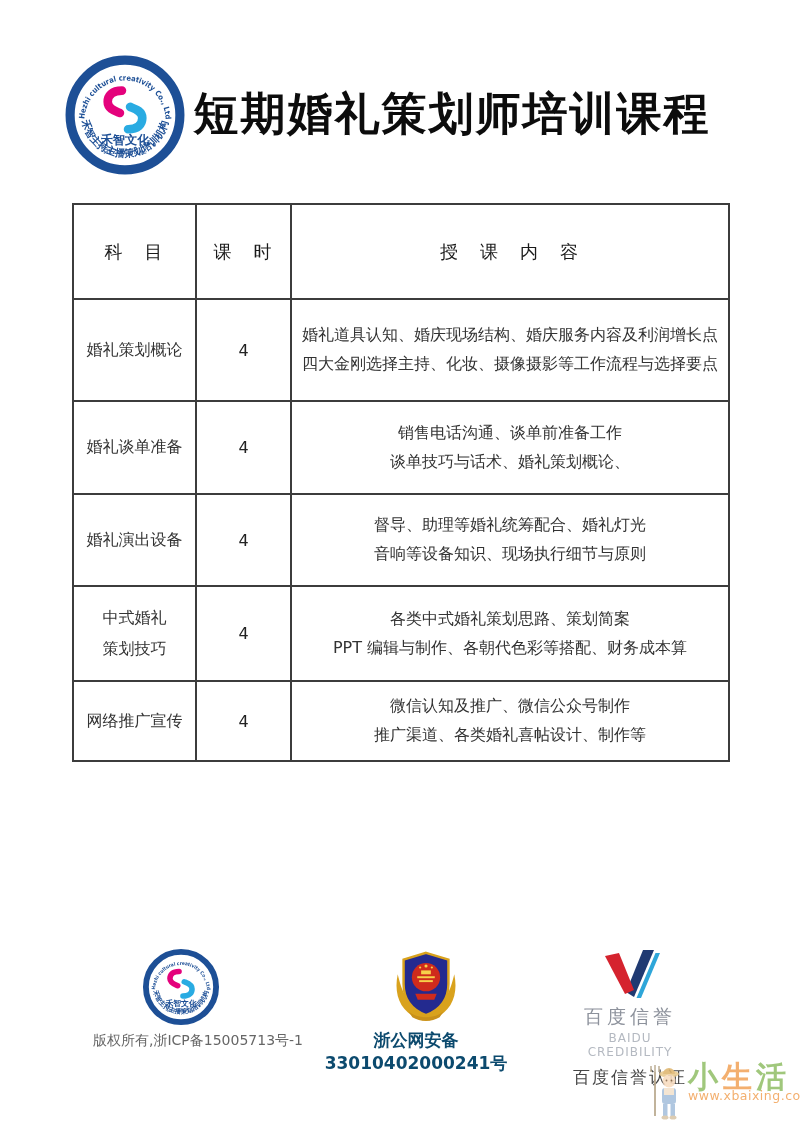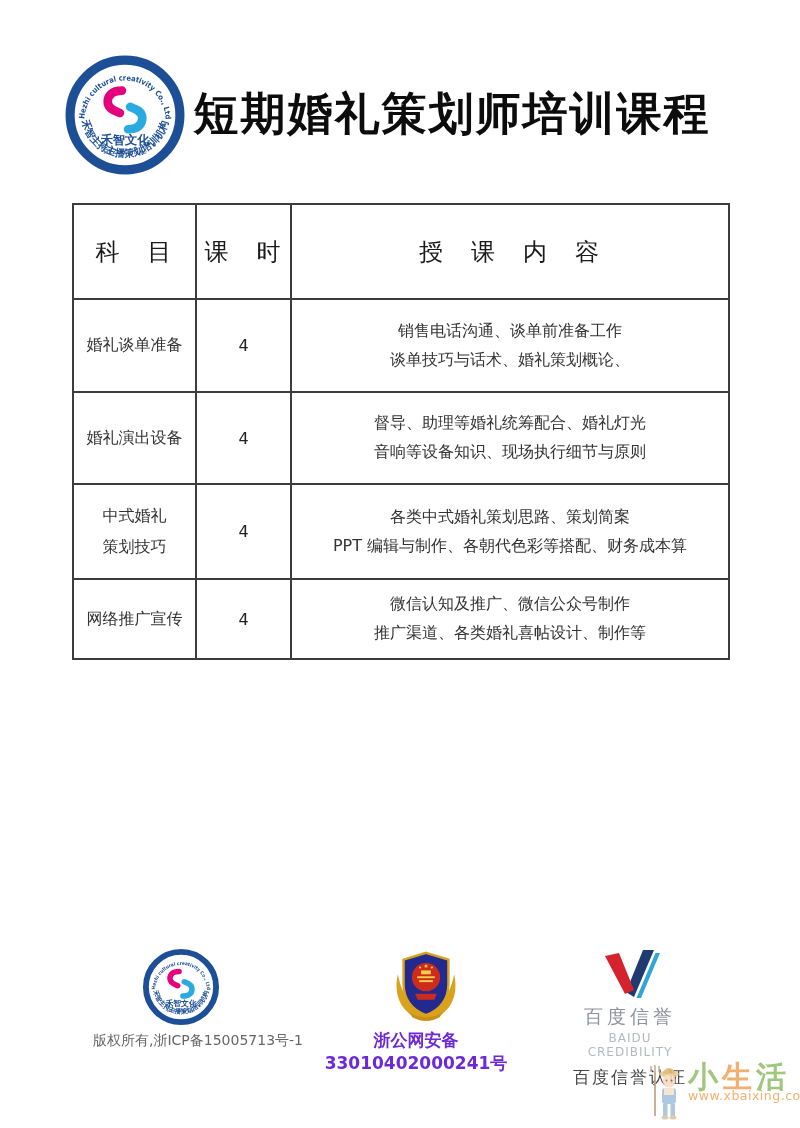--- a/index.html
+++ b/index.html
@@ -13,31 +13,31 @@
               font-size:45px;font-weight:bold;letter-spacing:2px;color:#0c0c0c;
               font-family:"DejaVu Serif","Liberation Serif",serif;}
 
   
   table.course{position:absolute;left:72px;top:203px;width:656px;border-collapse:collapse;
                table-layout:fixed;}
   table.course td,table.course th{border:2px solid #3c3c3c;padding:2px 6px;overflow:hidden;}
   tr.r-head{height:95px;}
   tr.r0{height:102px;} tr.r1{height:93px;} tr.r2{height:92px;}
   tr.r3{height:119px;} tr.r4{height:95px;} tr.r5{height:80px;}
-  th.h{font-weight:400;font-size:24px;color:#1a1a1a;text-align:center;letter-spacing:2px;}
+  th.h{font-weight:400;font-size:18px;color:#1a1a1a;text-align:center;letter-spacing:2px;}
   td.subject-cell{font-size:16px;color:#333;text-align:center;white-space:pre-line;line-height:1.9;}
   td.hours-cell{font-size:16px;color:#222;text-align:center;}
   td.content-cell{font-size:16px;color:#333;text-align:center;white-space:pre-line;line-height:1.8;}
 
   
   .footer-logo{position:absolute;left:142px;top:948px;width:78px;height:78px;}
   .copyright{position:absolute;left:93px;top:1032px;width:220px;font-size:14px;color:#666;}
   .police-badge{position:absolute;left:387px;top:946px;width:78px;height:80px;}
   .police-text{position:absolute;left:296px;top:1029px;width:240px;text-align:center;
-               font-size:17px;font-weight:bold;color:#6d28d9;}
+               font-size:17px;font-weight:bold;color:#0c4a6e;}
   .baidu{position:absolute;left:566px;top:948px;width:128px;text-align:center;}
   .baidu svg{display:block;margin:0 auto;}
   .baidu-cn{font-size:19px;letter-spacing:4px;color:#8d929c;margin-top:4px;}
   .baidu-en{font-size:12px;letter-spacing:1px;color:#b4b9c1;margin-top:1px;}
   .baidu-cert{font-size:17px;color:#474747;margin-top:7px;letter-spacing:2px;}
 
   
   .watermark{position:absolute;left:650px;top:1060px;width:146px;height:62px;opacity:.88;}
   .wm-farmer{position:absolute;left:0;top:4px;}
   .wm-text{position:absolute;left:38px;top:0;width:108px;text-align:left;}
@@ -80,20 +80,26 @@
     <colgroup>
         <col style="width:123px">
         <col style="width:95px">
         <col style="width:438px">
       </colgroup>
     <tbody>
         <tr class="r-head">
       <th class="h">科　目</th>
       <th class="h">课　时</th>
       <th class="h">授　课　内　容</th>
+    </tr>
+    <tr class="r0">
+      <td class="subject-cell">婚礼策划概论</td>
+      <td class="hours-cell">4</td>
+      <td class="content-cell">婚礼道具认知、婚庆现场结构、婚庆服务内容及利润增长点
+四大金刚选择主持、化妆、摄像摄影等工作流程与选择要点</td>
     </tr>
     <tr class="r1">
       <td class="subject-cell">婚礼谈单准备</td>
       <td class="hours-cell">4</td>
       <td class="content-cell">销售电话沟通、谈单前准备工作
 谈单技巧与话术、婚礼策划概论、</td>
     </tr>
     <tr class="r2">
       <td class="subject-cell">婚礼演出设备</td>
       <td class="hours-cell">4</td>

